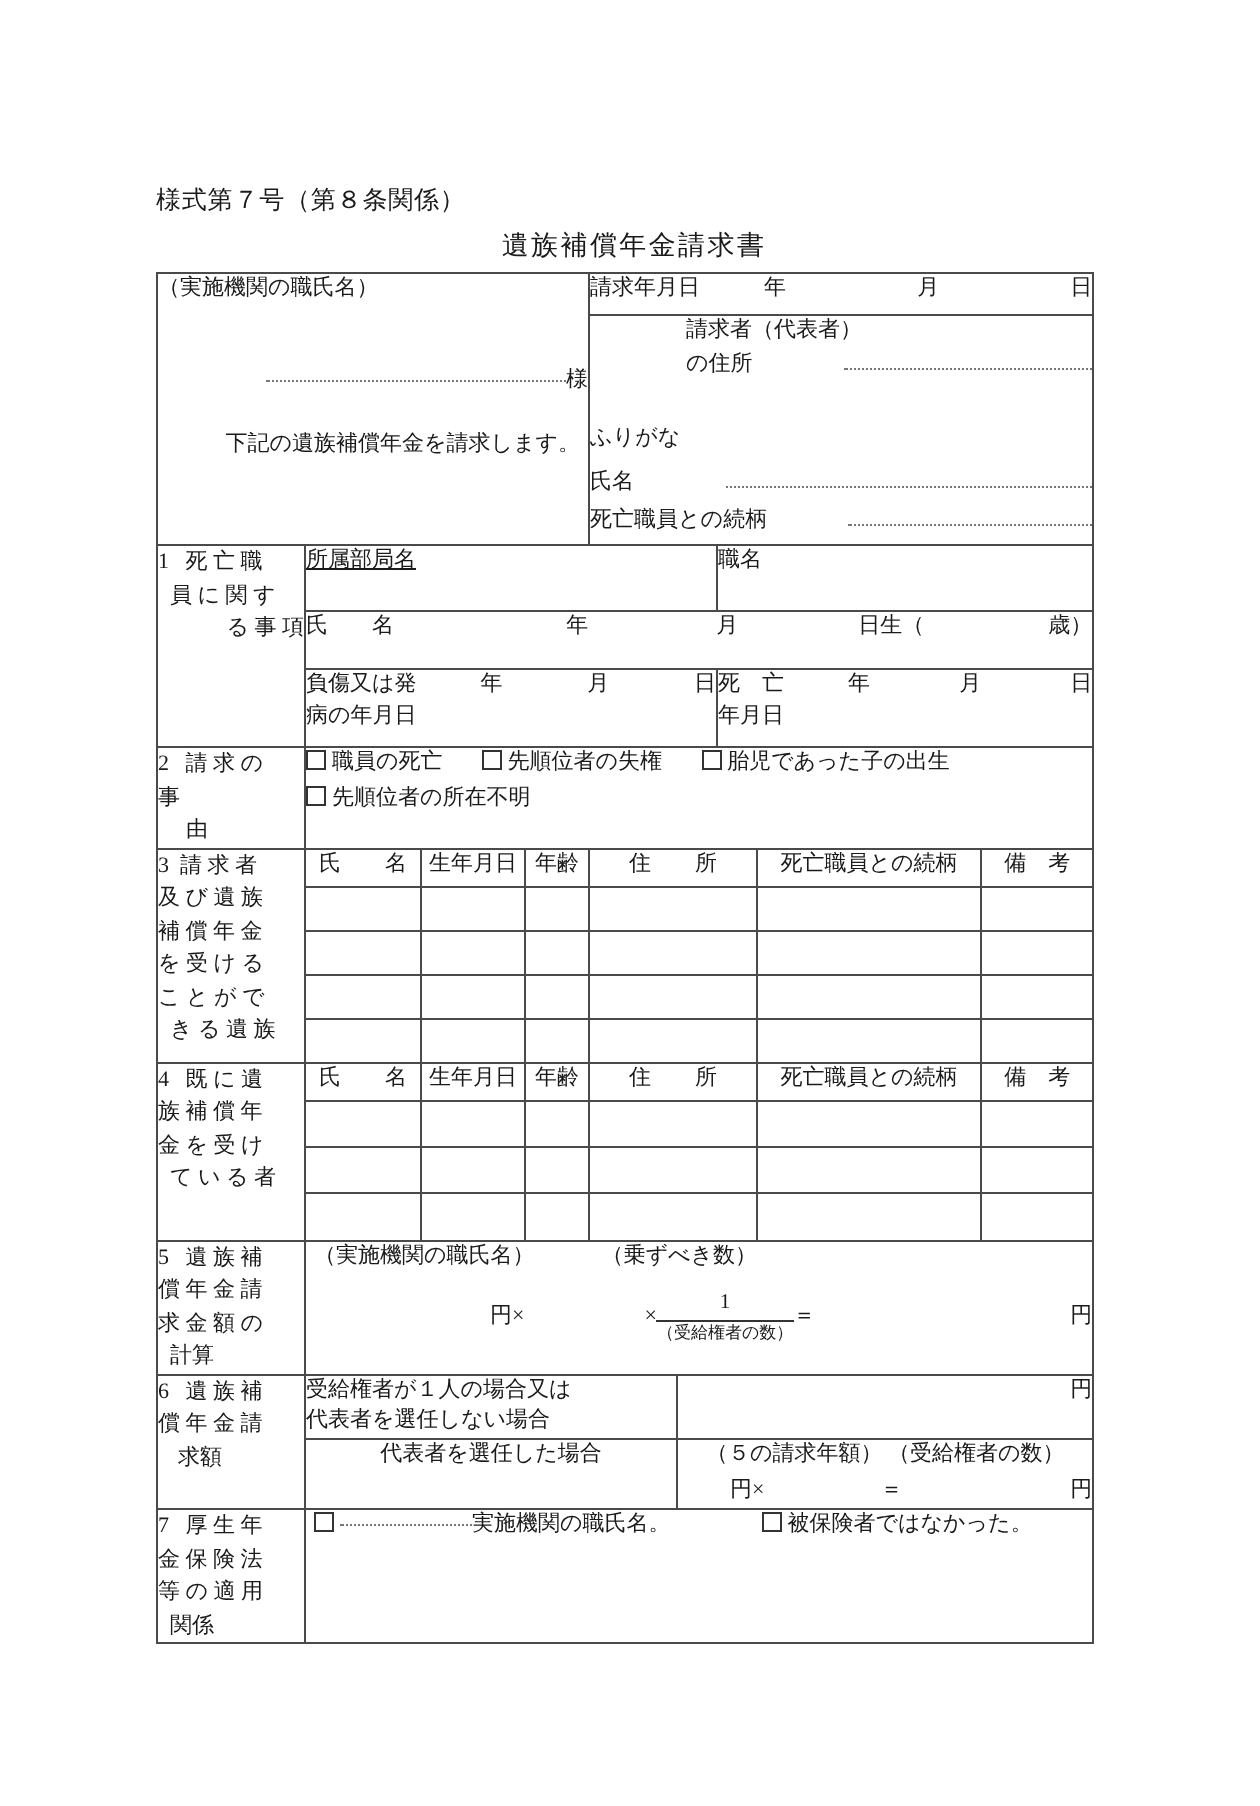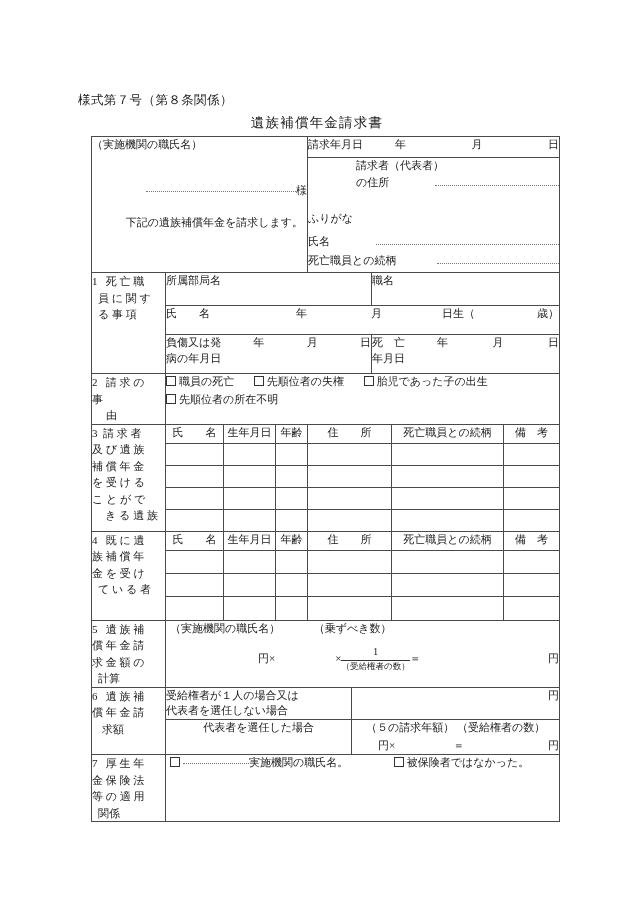--- a/index.html
+++ b/index.html
@@ -45,21 +45,20 @@
   
   table.form {
     position: absolute;
     left: 78px;
     top: 136px;
     width: 468px;
     border-collapse: collapse;
     table-layout: fixed;
     font-size: 11px;
     line-height: 1.45;
-    margin-left: 13px;
   }
   table.form td {
     border: 1px solid #4a4a4a;
     padding: 0;
     vertical-align: top;
     position: relative;
   }
   .pad {
     padding: 3px 5px 3px 6px;
   }
@@ -175,21 +174,21 @@
       <td colspan="6" class="pad" style="height:54px; border-bottom:none;padding-left:48px;">
         <div>請求者（代表者）</div>
         <div class="row-flex" style="margin-top:1px;">
           <span class="nowrap">の住所</span>
           <span style="width:14px;"></span>
           <span class="dots grow"></span>
         </div>
       </td>
     </tr>
     <tr>
-      <td colspan="6" class="pad" style="height:22px; border-top:none; border-bottom:none;font-family:Liberation Mono, monospace;">
+      <td colspan="6" class="pad" style="height:22px; border-top:none; border-bottom:none;">
         <div>ふりがな</div>
       </td>
     </tr>
     <tr>
       <td colspan="6" class="pad" style="height:38px; border-top:none;">
         <div class="row-flex">
           <span class="nowrap">氏名</span>
           <span style="width:14px;"></span>
           <span class="dots grow"></span>
         </div>
@@ -198,23 +197,23 @@
           <span style="width:8px;"></span>
           <span class="dots grow"></span>
         </div>
       </td>
     </tr>
 
     <tr>
       <td rowspan="3" class="seclabel" style="height:100px;">
         <span class="ln"><span>1</span>&nbsp;&nbsp;&nbsp;<span>死 亡 職</span></span>
         <span class="ln" style="padding-left:6px;">員 に 関 す</span>
-        <span class="ln" style="padding-left:6px;">る 事 項</span>
-      </td>
-      <td colspan="5" class="pad" style="height:30px;">
+        <span class="ln" style="padding-left:6px;text-align:right;">る 事 項</span>
+      </td>
+      <td colspan="5" class="pad" style="height:30px;text-decoration:underline;">
         <span>所属部局名</span>
       </td>
       <td colspan="4" class="pad">
         <span>職名</span>
       </td>
     </tr>
     <tr>
       <td colspan="9" class="pad" style="height:26px;">
         <div class="row-flex">
           <span class="nowrap">氏　　名</span>
@@ -276,21 +275,21 @@
       </td>
     </tr>
 
     <tr>
       <td rowspan="5" class="seclabel" style="height:105px;">
         <span class="ln"><span>3</span>&nbsp;&nbsp;<span>請 求 者</span></span>
         <span class="ln">及 び 遺 族</span>
         <span class="ln">補 償 年 金</span>
         <span class="ln">を 受 け る</span>
         <span class="ln">こ と が で</span>
-        <span class="ln" style="padding-left:6px;text-align:center;">き る 遺 族</span>
+        <span class="ln" style="padding-left:6px;">き る 遺 族</span>
       </td>
       <td class="pad center" style="height:18px;">氏　　名</td>
       <td class="pad center">生年月日</td>
       <td class="pad center">年齢</td>
       <td colspan="3" class="pad center">住　　所</td>
       <td colspan="2" class="pad center">死亡職員との続柄</td>
       <td class="pad center">備　考</td>
     </tr>
     <tr>
       <td style="height:21px;"></td>

